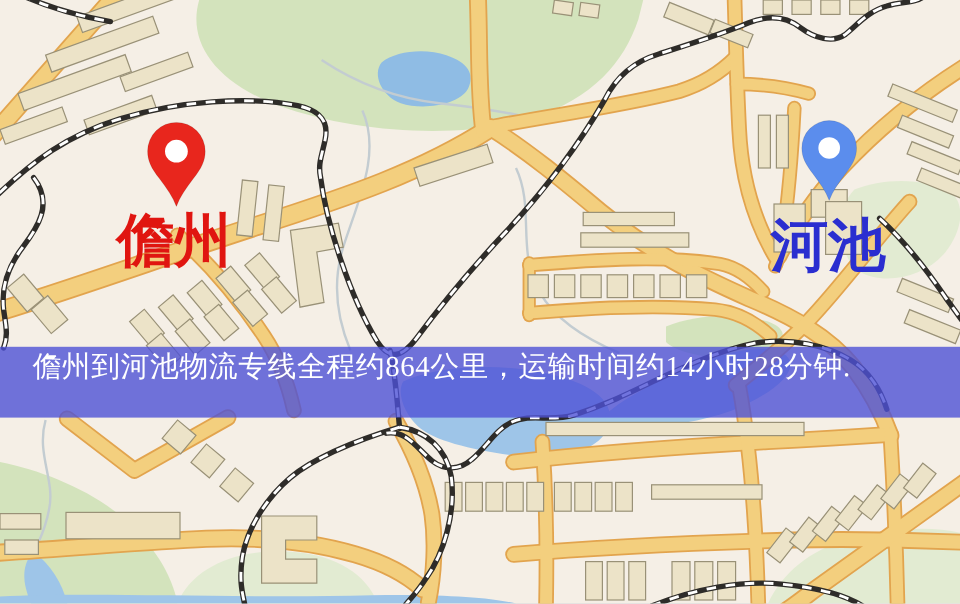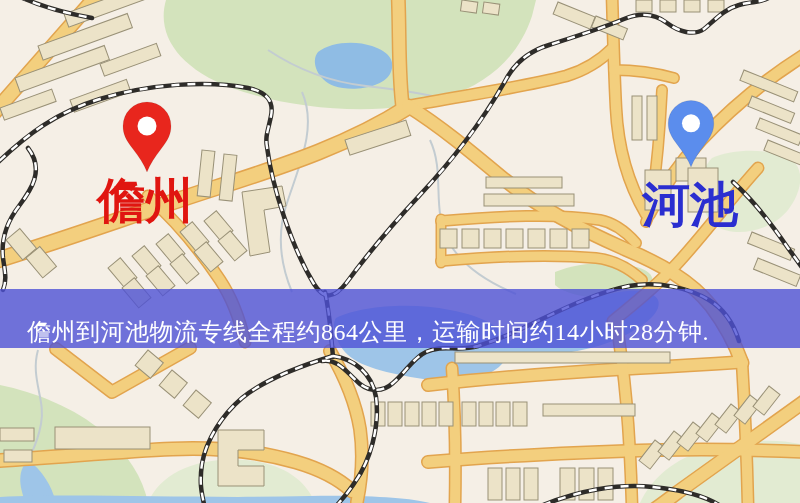--- a/index.html
+++ b/index.html
@@ -33,21 +33,21 @@
   .pin-origin{fill:var(--c-origin);}
   .pin-dest{fill:var(--c-dest);}
   .pin-hole{fill:#ffffff;}
 
   .city-label{font-family:"Liberation Serif","DejaVu Serif",serif;
               font-size:48px;font-weight:700;text-anchor:middle;}
   .label-origin{fill:var(--c-origin-label);}
   .label-dest{fill:var(--c-dest-label);}
 
   #route-banner{position:absolute;left:0;top:289px;width:800px;height:59px;
-                background:var(--c-banner-bg);display:flex;align-items:flex-end;
+                background:var(--c-banner-bg);display:flex;align-items:flex-start;
                 box-sizing:border-box;padding-left:27px;}
   #route-banner span{color:var(--c-banner-text);font-size:24px;letter-spacing:.5px;
                      font-family:"Liberation Serif","DejaVu Serif",serif;white-space:nowrap;}
 </style>
 </head>
 <body>
 
 <div id="stage">
   <svg width="800" height="503" viewBox="0 0 800 503">
 

